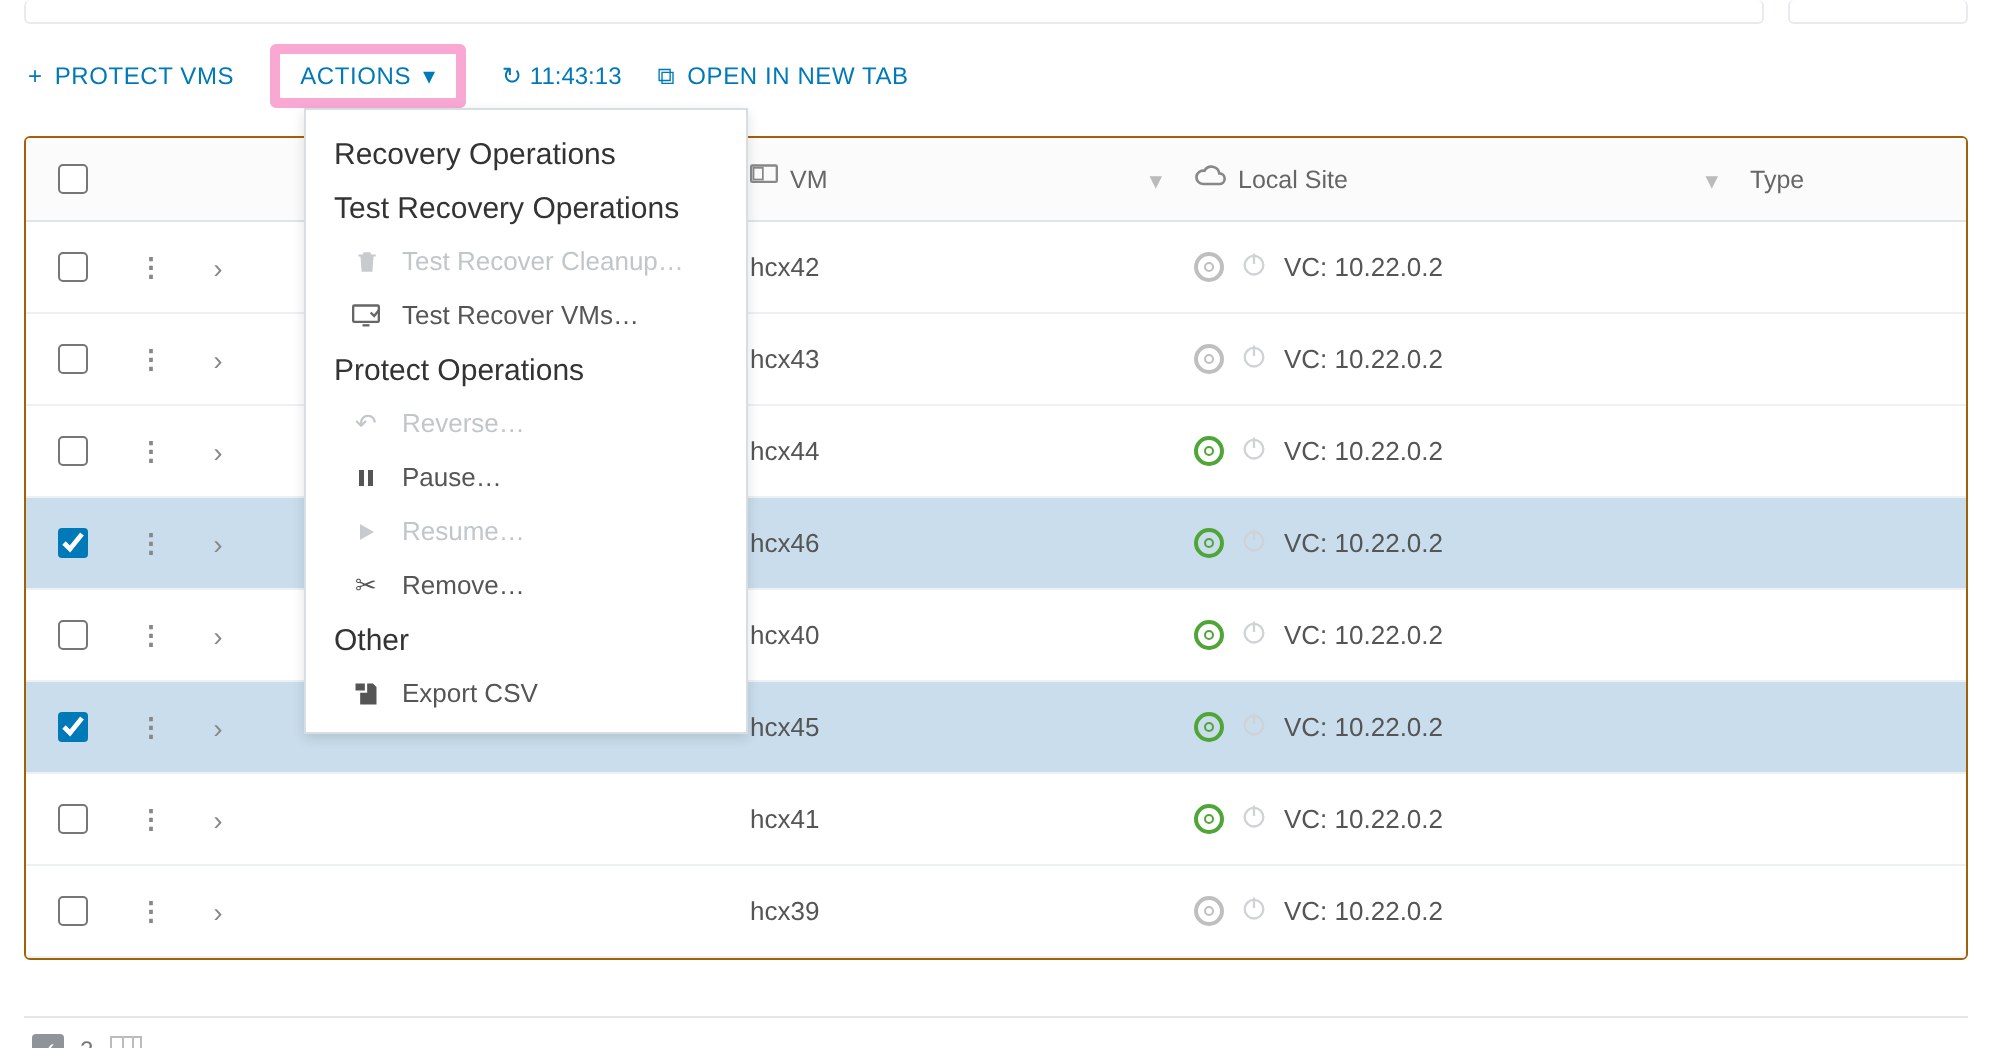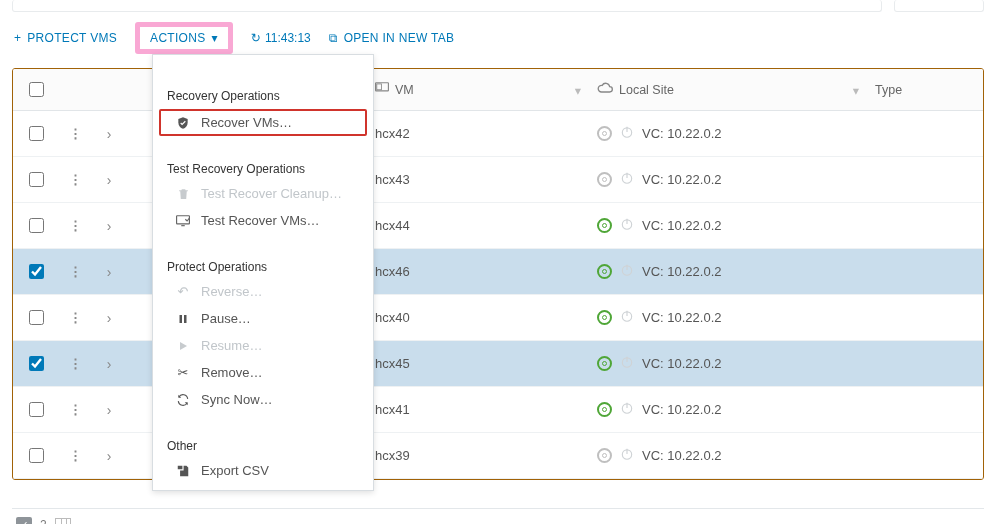--- a/index.html
+++ b/index.html
@@ -109,22 +109,21 @@
     background:#fff;
     border:1px solid #d8dde1;
     box-shadow:0 2px 6px rgba(0,0,0,.12);
     z-index:50;
     padding:8px 0 6px 0;
     font-size:13px;
   }
   .dd-section-title {
     color:#333;
     padding:6px 14px 4px 14px;
-    font-size:12px;
-    margin-top:20px;
+    font-size:15px;
   }
   .dd-item {
     display:flex;
     align-items:center;
     gap:10px;
     padding:6px 14px 6px 22px;
     color:#555;
     cursor:pointer;
   }
   .dd-item.disabled { color:#c1c6ca; cursor:default;}
@@ -178,29 +177,20 @@
     <span>11:43:13</span>
   </span>
   <span class="tb-btn">
     <span class="icon">⧉</span>
     <span>OPEN IN NEW TAB</span>
   </span>
 </div>
 
 <div class="dropdown">
   <div class="dd-section-title">Recovery Operations</div>
-  <div class="dd-item highlight">
-    <span class="dd-icon">
-      <svg width="14" height="14" viewBox="0 0 24 24">
-          <path fill="#555" d="M12 2l8 3v6c0 5-3.4 9.7-8 11-4.6-1.3-8-6-8-11V5l8-3z"></path>
-          <path stroke="#fff" stroke-width="2" fill="none" d="M8 12l2.5 2.5L16 9"></path>
-        </svg>
-    </span>
-    <span>Recover VMs…</span>
-  </div>
 
   <div class="dd-section-title">Test Recovery Operations</div>
   <div class="dd-item disabled">
     <span class="dd-icon">
       <svg width="13" height="14" viewBox="0 0 24 24">
           <path fill="#c7cbce" d="M6 7h12l-1 14H7L6 7zm3-4h6l1 2h4v2H4V5h4l1-2z"></path>
         </svg>
     </span>
     <span>Test Recover Cleanup…</span>
   </div>
@@ -233,29 +223,20 @@
     <span class="dd-icon">
       <svg width="12" height="12" viewBox="0 0 24 24">
           <path fill="#c7cbce" d="M6 4l14 8-14 8z"></path>
         </svg>
     </span>
     <span>Resume…</span>
   </div>
   <div class="dd-item">
     <span class="dd-icon">✂</span>
     <span>Remove…</span>
-  </div>
-  <div class="dd-item">
-    <span class="dd-icon">
-      <svg width="14" height="14" viewBox="0 0 24 24">
-          <path fill="none" stroke="#555" stroke-width="2" d="M20 10A8 8 0 0 0 5 7M4 14a8 8 0 0 0 15 3"></path>
-          <path fill="#555" d="M4 3v5h5zM20 21v-5h-5z"></path>
-        </svg>
-    </span>
-    <span>Sync Now…</span>
   </div>
 
   <div class="dd-section-title">Other</div>
   <div class="dd-item">
     <span class="dd-icon">
       <svg width="14" height="14" viewBox="0 0 24 24">
           <path fill="#555" d="M13 3h5l3 3v15H7V11h6V3z"></path>
           <path fill="#555" d="M3 3h8v6H3z"></path>
         </svg>
     </span>

